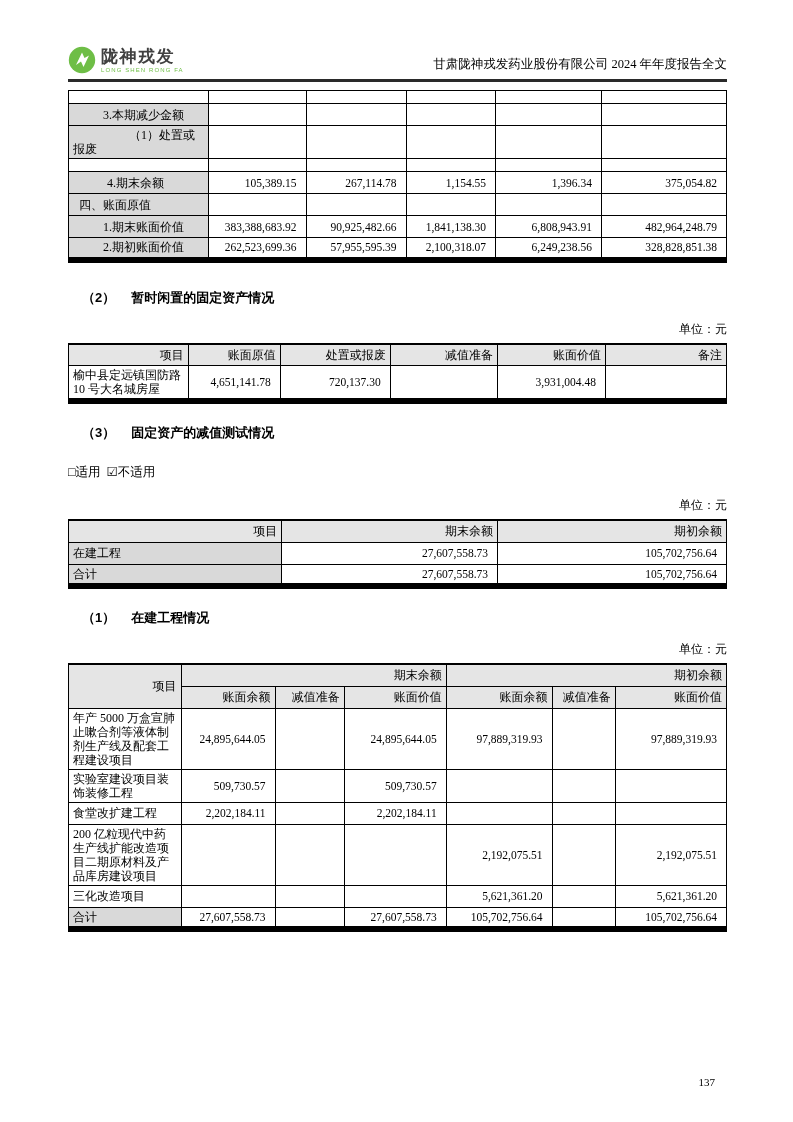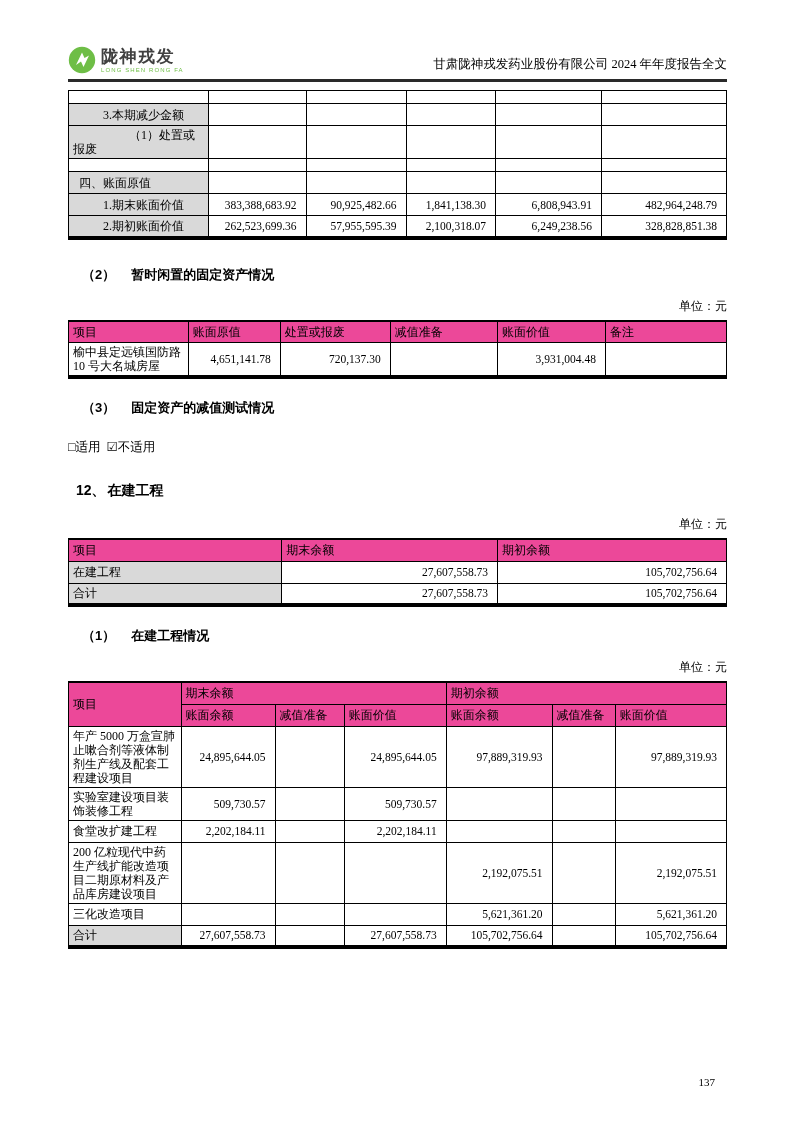--- a/index.html
+++ b/index.html
@@ -18,25 +18,25 @@
   .logo svg { display:block; }
   .brand-col { display:flex; flex-direction:column; line-height:1; }
   .brand-cn { font-family:"Liberation Sans",sans-serif; font-weight:bold; font-size:17px;
               color:#404040; letter-spacing:1.5px; }
   .brand-en { font-size:6px; color:#6EBE46; letter-spacing:1.1px; margin-top:2px;
               font-family:"Liberation Sans",sans-serif; }
   .doc-title { font-size:12.5px; padding-bottom:1px; }
 
   
   table { border-collapse:collapse; width:100%; table-layout:fixed;
-          border-top:2px solid #000; border-bottom:4px solid #000000; }
+          border-top:2px solid #000; border-bottom:6px solid #000000; }
   table.cont { border-top:1px solid #000; }
   td,th { border:1px solid #000; font-size:12px; padding:2px 4px;
           vertical-align:middle; line-height:14px; word-break:break-all; }
-  th { background:#ec4899; font-weight:normal; text-align:left; height:21px; }
+  th { background:#e5e5e5; font-weight:normal; text-align:right; height:21px; }
   td.lbl { text-align:left; }
   td.gray { background:#D9D9D9; }
   td.num { text-align:right; padding-right:9px; font-size:11.5px; }
   tr { height:22px; }
   tr.spacer { height:13px; }
   tr.spacer td { padding:0 4px; }
 
   
   .h2 { font-family:"Liberation Sans",sans-serif; font-weight:bold; font-size:13px;
         padding-left:14px; }
@@ -117,20 +117,28 @@
         </tr>
         <tr class="spacer">
           <td class="lbl"></td>
           <td class="num"></td>
           <td class="num"></td>
           <td class="num"></td>
           <td class="num"></td>
           <td class="num"></td>
         </tr>
         <tr>
+          <td class="lbl gray" style="text-indent: 34px;">4.期末余额</td>
+          <td class="num">105,389.15</td>
+          <td class="num">267,114.78</td>
+          <td class="num">1,154.55</td>
+          <td class="num">1,396.34</td>
+          <td class="num">375,054.82</td>
+        </tr>
+        <tr>
           <td class="lbl gray" style="text-indent: 6px;">四、账面原值</td>
           <td class="num"></td>
           <td class="num"></td>
           <td class="num"></td>
           <td class="num"></td>
           <td class="num"></td>
         </tr>
         <tr>
           <td class="lbl gray" style="text-indent: 30px;">1.期末账面价值</td>
           <td class="num">383,388,683.92</td>
@@ -185,23 +193,20 @@
       </tbody>
   </table>
 
   <div class="h2 mt-h2b">
     <span class="snum">（3）</span><span>固定资产的减值测试情况</span>
   </div>
   <div class="apply mt-apply">
     <span>□</span><span>适用</span><span class="gap"></span><span>☑</span><span>不适用</span>
   </div>
 
-  <div class="h1 mt-h1">
-    <span class="snum">12、</span><span>在建工程</span>
-  </div>
   <div class="unit mt-unit2">单位：元</div>
   <table>
     <colgroup>
       <col style="width:32.4%">
         <col style="width:32.8%">
         <col style="width:34.8%">
     </colgroup>
     <thead>
         <tr>
           <th>项目</th>

